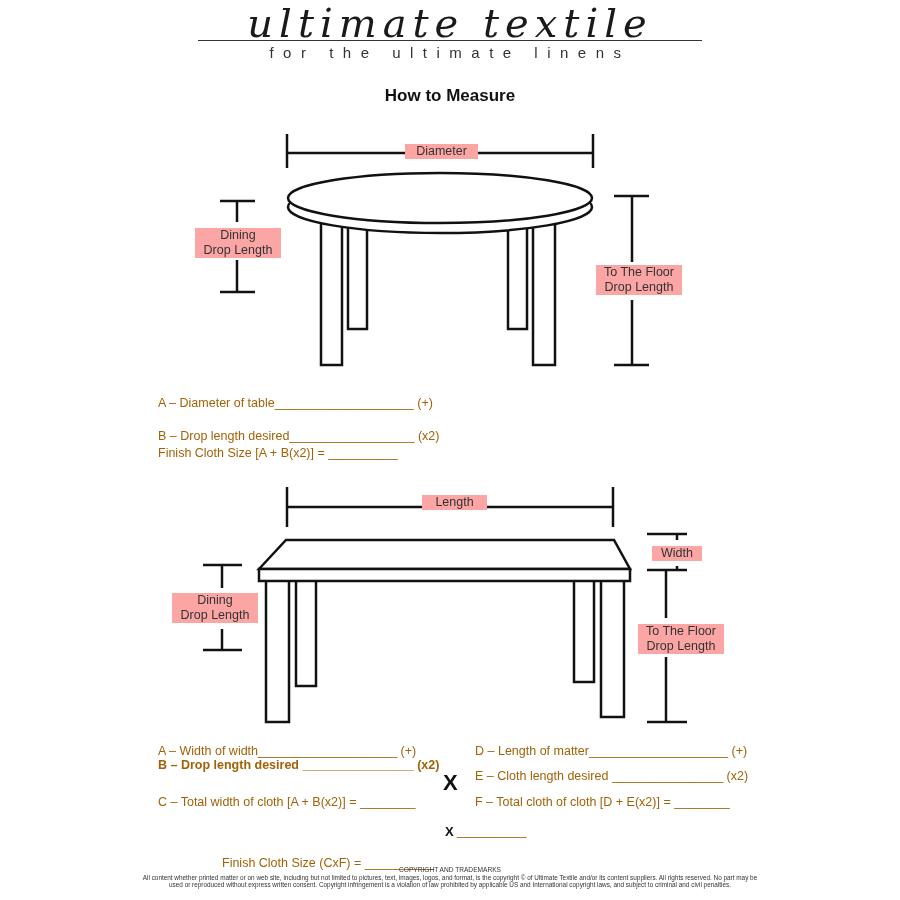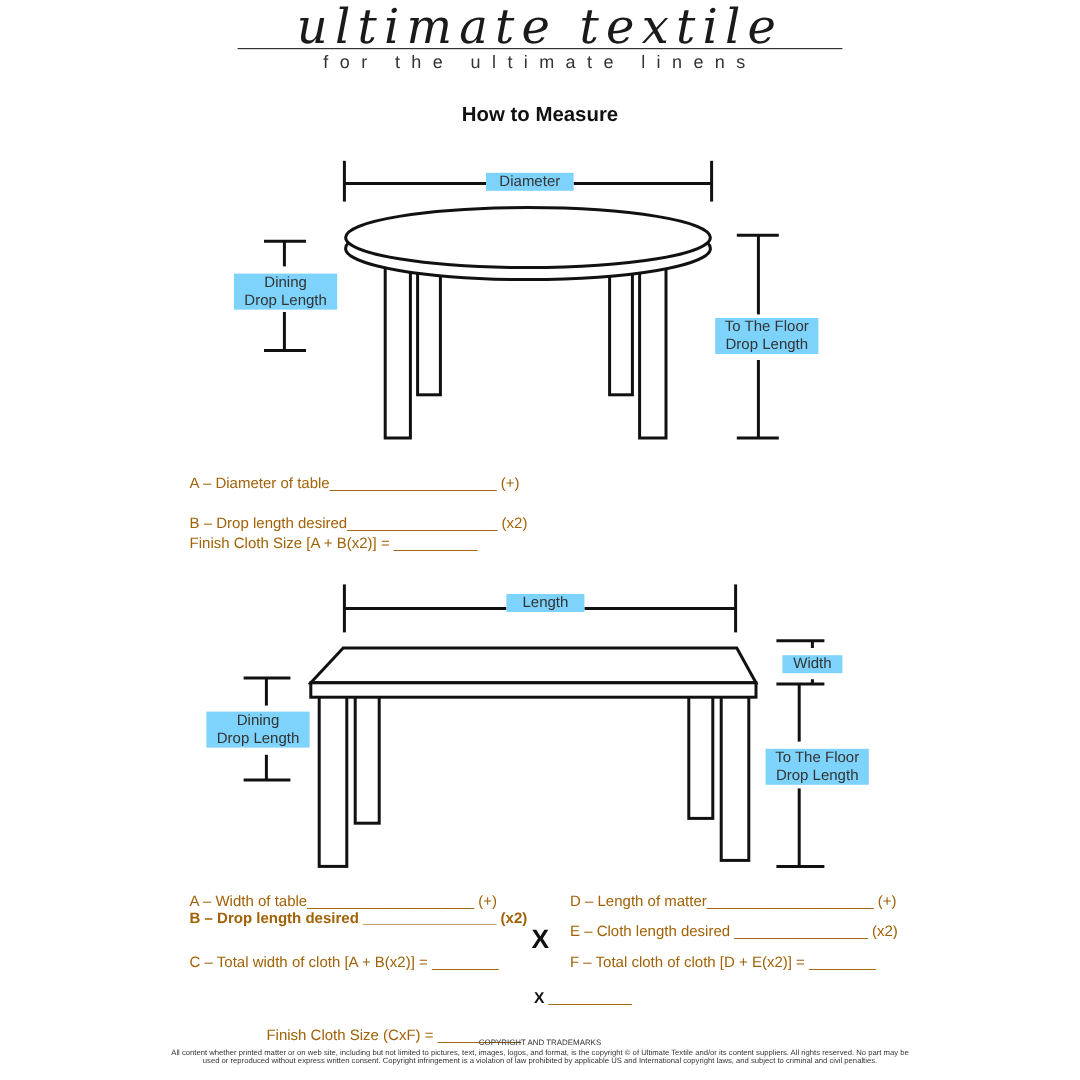--- a/index.html
+++ b/index.html
@@ -7,21 +7,21 @@
            font-family: "Liberation Sans", sans-serif; color: #222; }
     .abs { position: absolute; }
     .logo-script { left: 195px; top: 0px; width: 510px; text-align: center;
                    font-family: "DejaVu Serif", serif; font-style: italic; font-size: 40px;
                    letter-spacing: 6px; color: #1a1a1a; line-height: 46px; }
     .logo-rule { left: 198px; top: 40px; width: 504px; height: 0; border-top: 1.5px solid #333; }
     .logo-tag { left: 198px; top: 44px; width: 504px; text-align: center; font-size: 15px;
                 letter-spacing: 9.5px; color: #333; font-family: "Liberation Sans", sans-serif; }
     .title { left: 0; top: 86px; width: 900px; text-align: center; font-weight: bold; font-size: 17px; color: #111; }
     .diagram { left: 0; width: 900px; }
-    .dlabel { position: absolute; font-size: 12.5px; color: #333; text-align: center; line-height: 15px; background: #7dd3fc; }
+    .dlabel { position: absolute; font-size: 12.5px; color: #333; text-align: center; line-height: 15px; background: #fca5a5; }
     .formula { position: absolute; font-size: 12.5px; color: #a16207; white-space: pre; }
     .bigx { position: absolute; font-weight: bold; font-size: 22px; color: #111; }
     .smallx { position: absolute; font-weight: bold; font-size: 13px; color: #111; }
     .copyright { left: 140px; top: 866px; width: 620px; text-align: center; font-size: 6.4px; line-height: 7.5px; color: #333; }
     .copyright .head { font-size: 6.6px; }
   </style>
 </head>
 <body>
 
 <div class="abs logo-script">ultimate textile</div>
@@ -113,21 +113,21 @@
     <div>Dining</div>
     <div>Drop Length</div>
   </div>
   <div class="dlabel" style="left:638px;top:144px;width:86px;">
     <div>To The Floor</div>
     <div>Drop Length</div>
   </div>
 </div>
 
 <div>
-  <div class="formula" style="left:158px;top:744px;"><span>A – Width of table</span><span>____________________</span><span> (+)</span></div>
+  <div class="formula" style="left:158px;top:744px;"><span>A – Width of width</span><span>____________________</span><span> (+)</span></div>
   <div class="formula" style="left:158px;top:758px;font-weight:bold;"><span>B – Drop length desired </span><span>________________</span><span> (x2)</span></div>
   <div class="formula" style="left:158px;top:795px;"><span>C – Total width of cloth [A + B(x2)] = </span><span>________</span></div>
 
   <div class="bigx" style="left:443px;top:770px;">X</div>
 
   <div class="formula" style="left:475px;top:744px;"><span>D – Length of matter</span><span>____________________</span><span> (+)</span></div>
   <div class="formula" style="left:475px;top:769px;"><span>E – Cloth length desired </span><span>________________</span><span> (x2)</span></div>
   <div class="formula" style="left:475px;top:795px;"><span>F – Total cloth of cloth [D + E(x2)] = </span><span>________</span></div>
 
   <div class="formula" style="left:222px;top:824px;margin-top:32px;"><span>Finish Cloth Size (CxF) = </span><span>__________</span></div>

